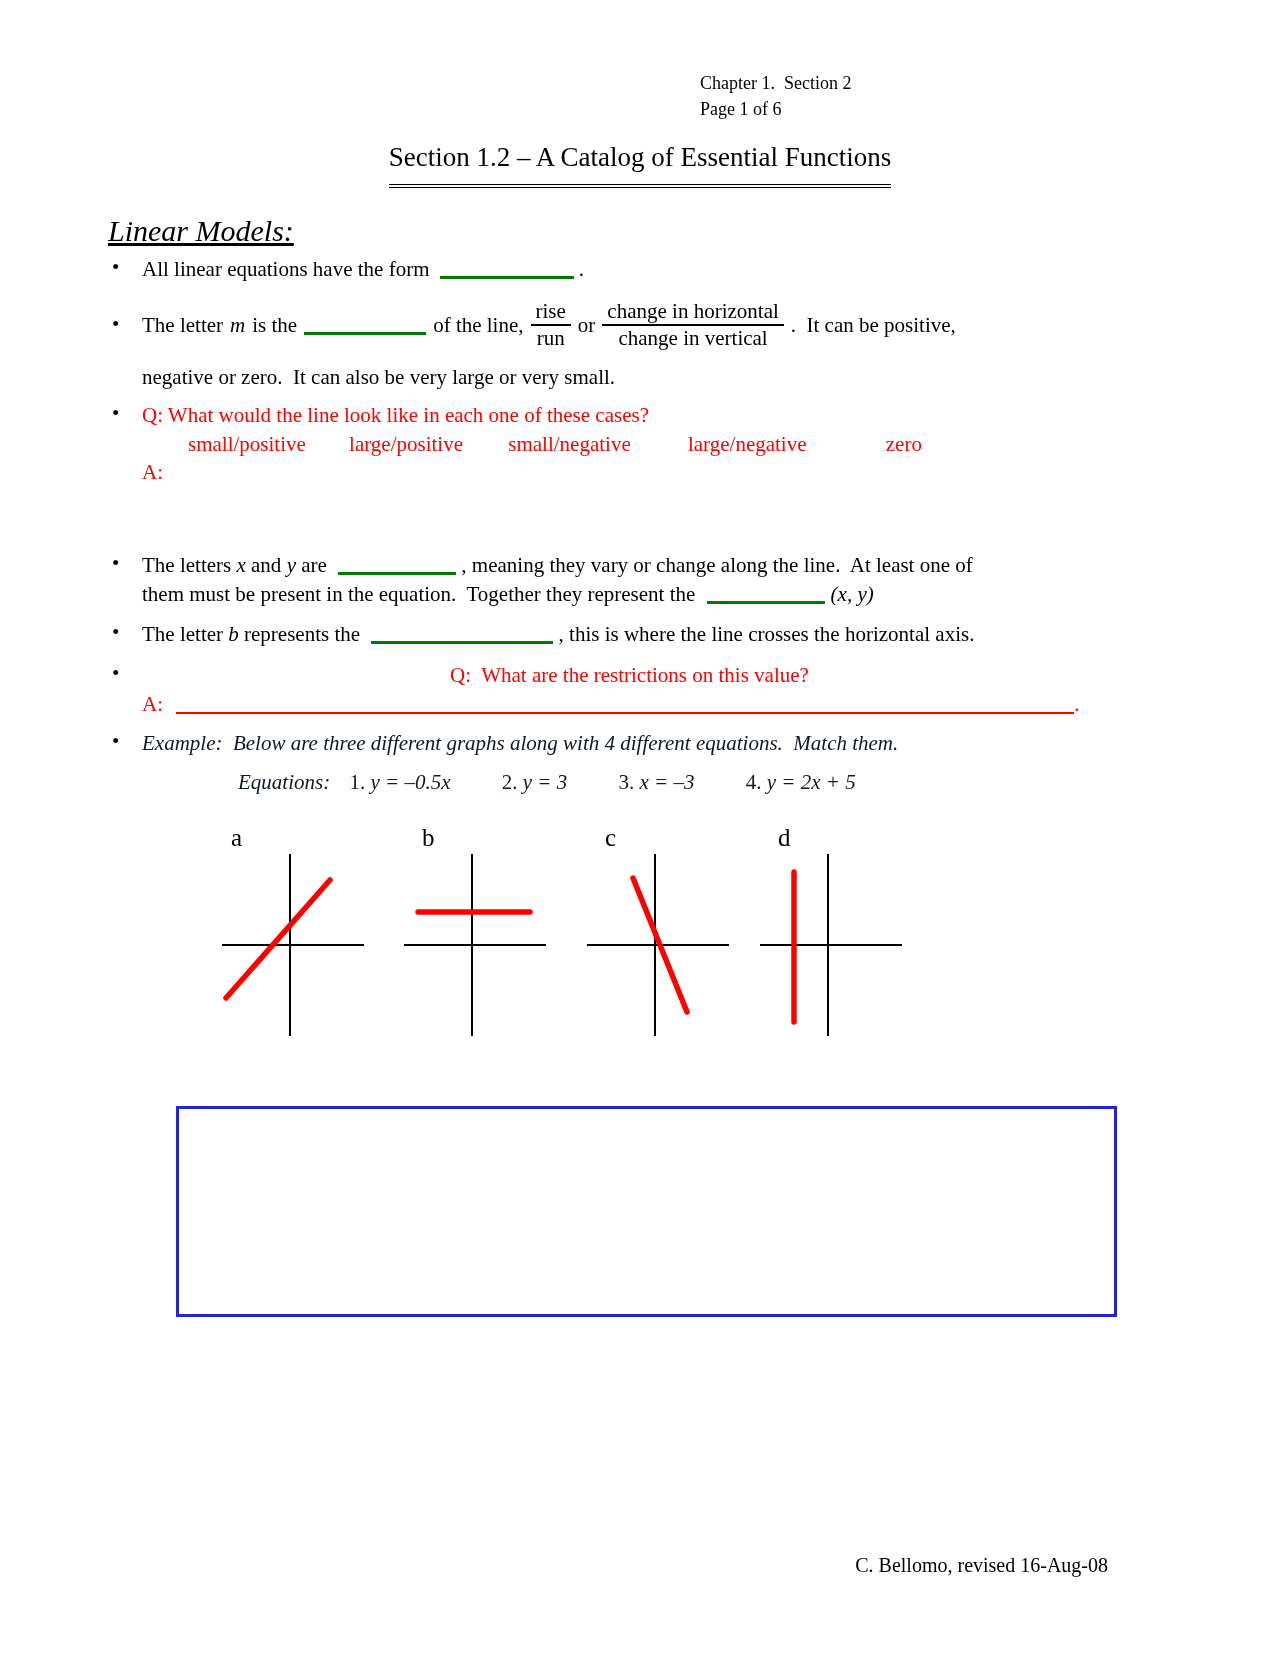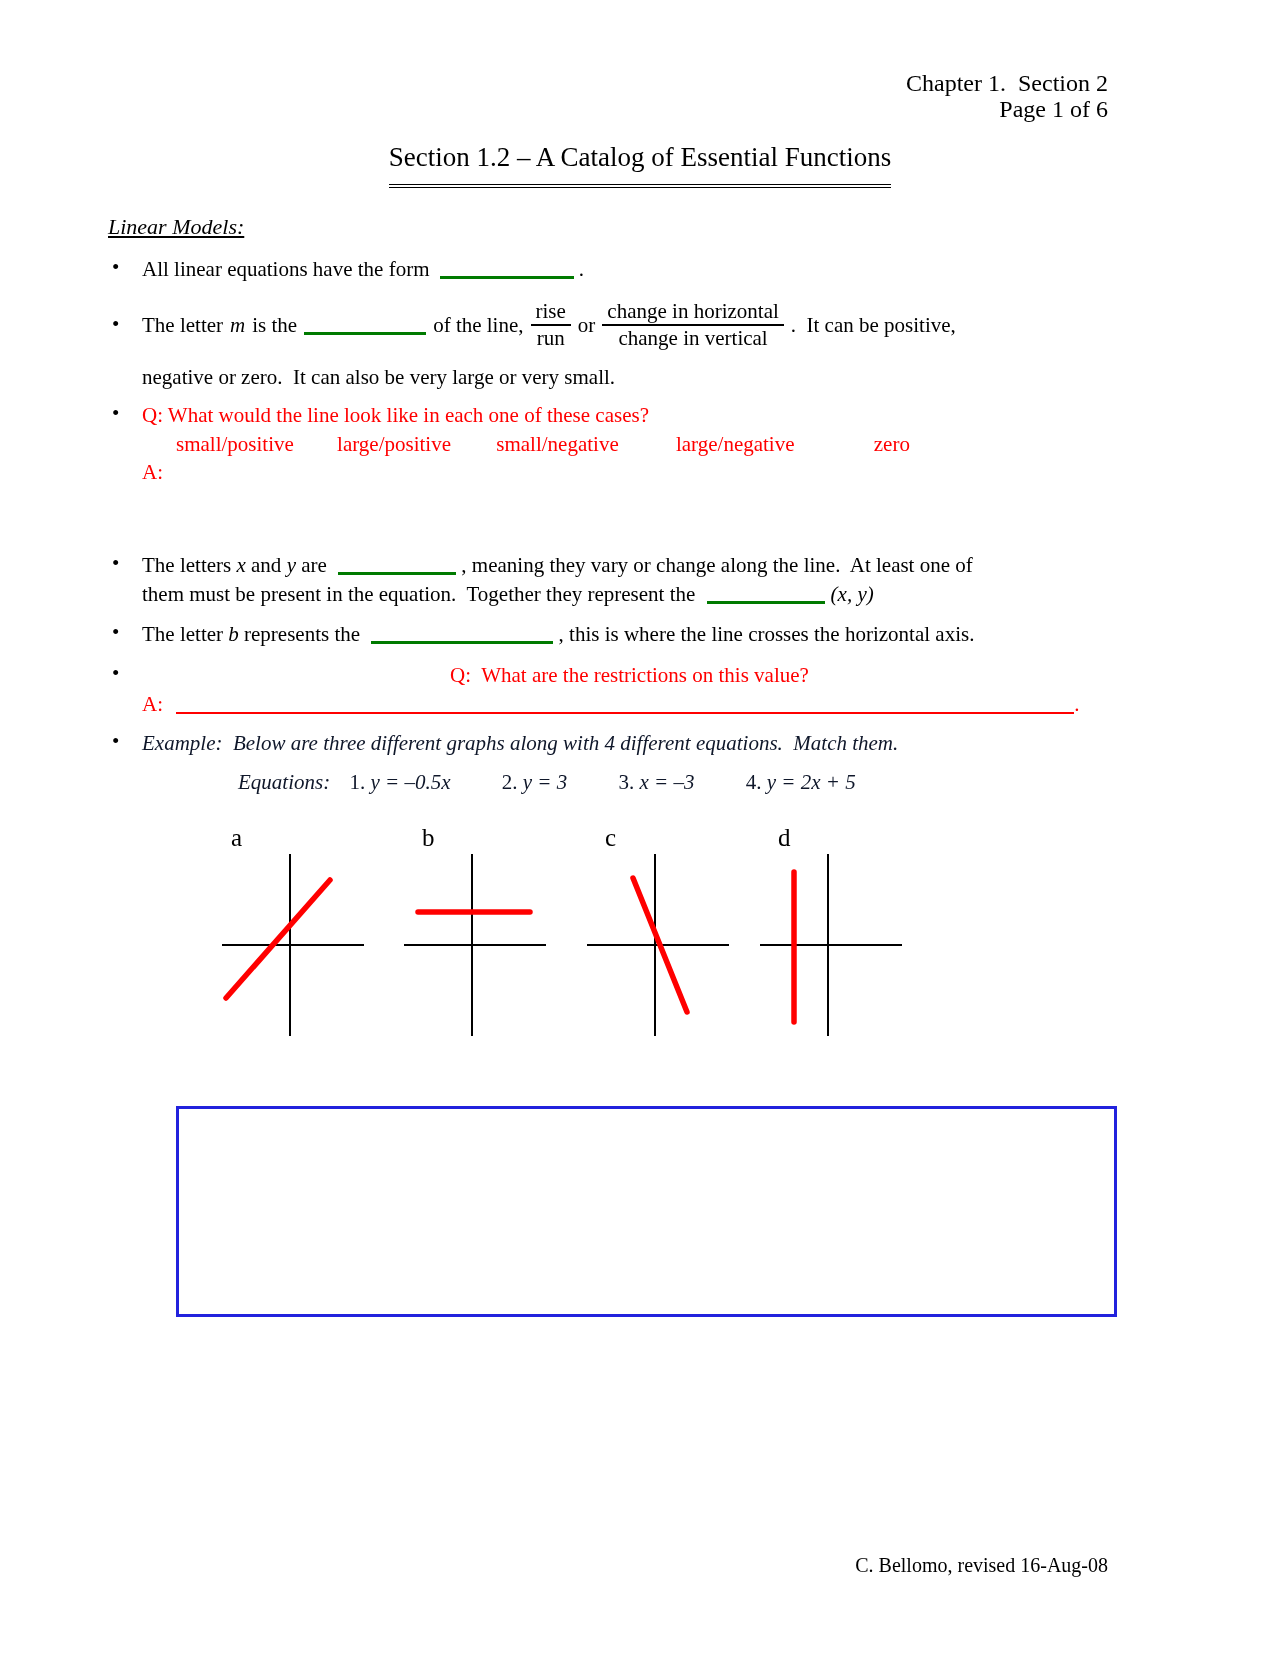--- a/index.html
+++ b/index.html
@@ -7,39 +7,39 @@
     position:relative;
     width:1280px;height:1656px;
     background:#ffffff;
     font-family:"Liberation Serif","DejaVu Serif",serif;
     color:#000;
     margin:0 auto;
     overflow:hidden;
   }
   [data-bind]{white-space:pre-wrap;}
   .abs{position:absolute;}
-  .header{top:70px;left:700px;width:408px;text-align:right;font-size:24px;line-height:26px;}
+  .header{top:70px;left:700px;width:408px;text-align:left;font-size:18px;line-height:26px;}
   .title-wrap{top:142px;left:140px;width:1000px;text-align:center;font-size:27px;}
   .title-text{border-bottom:4px double #000;padding-bottom:12px;}
-  .section-heading{top:214px;left:108px;font-size:22px;font-style:italic;text-decoration:underline;}
+  .section-heading{top:214px;left:108px;font-size:30px;font-style:italic;text-decoration:underline;}
   .body-txt{font-size:21px;line-height:28px;}
   .dot{position:absolute;left:112px;font-size:21px;}
   .row{position:absolute;left:142px;width:975px;}
   .blank{display:inline-block;height:17px;vertical-align:-3px;border-bottom:3px solid #007A00;}
   .red{color:#FF0000;}
   .blue{color:#0f172a;}
   .italic{font-style:italic;}
   .var{font-style:italic;}
   .flexrow{display:flex;align-items:center;}
   .flexrow > *{margin-right:7px;}
   .frac{display:inline-block;text-align:center;line-height:1.08;font-size:21px;}
   .frac .num{display:block;border-bottom:2px solid #000;padding:0 5px 1px;font-family:Liberation Serif, serif;}
   .frac .den{display:block;padding-top:1px;}
   .opts span{display:inline-block;}
-  .opt0{margin-left:34px;}
+  .opt0{margin-left:46px;}
   .opt1{margin-left:38px;}
   .opt2{margin-left:40px;}
   .opt3{margin-left:52px;}
   .opt4{margin-left:74px;}
   .ans-underline{display:inline-block;width:898px;height:17px;border-bottom:2px solid #FF0000;vertical-align:-3px;}
   .eq-label{font-style:italic;}
   .eq-num{margin-left:46px;}
   .eq-num.first{margin-left:14px;}
   .eq-expr{font-style:italic;}
   .graph-label{position:absolute;font-size:25px;}

